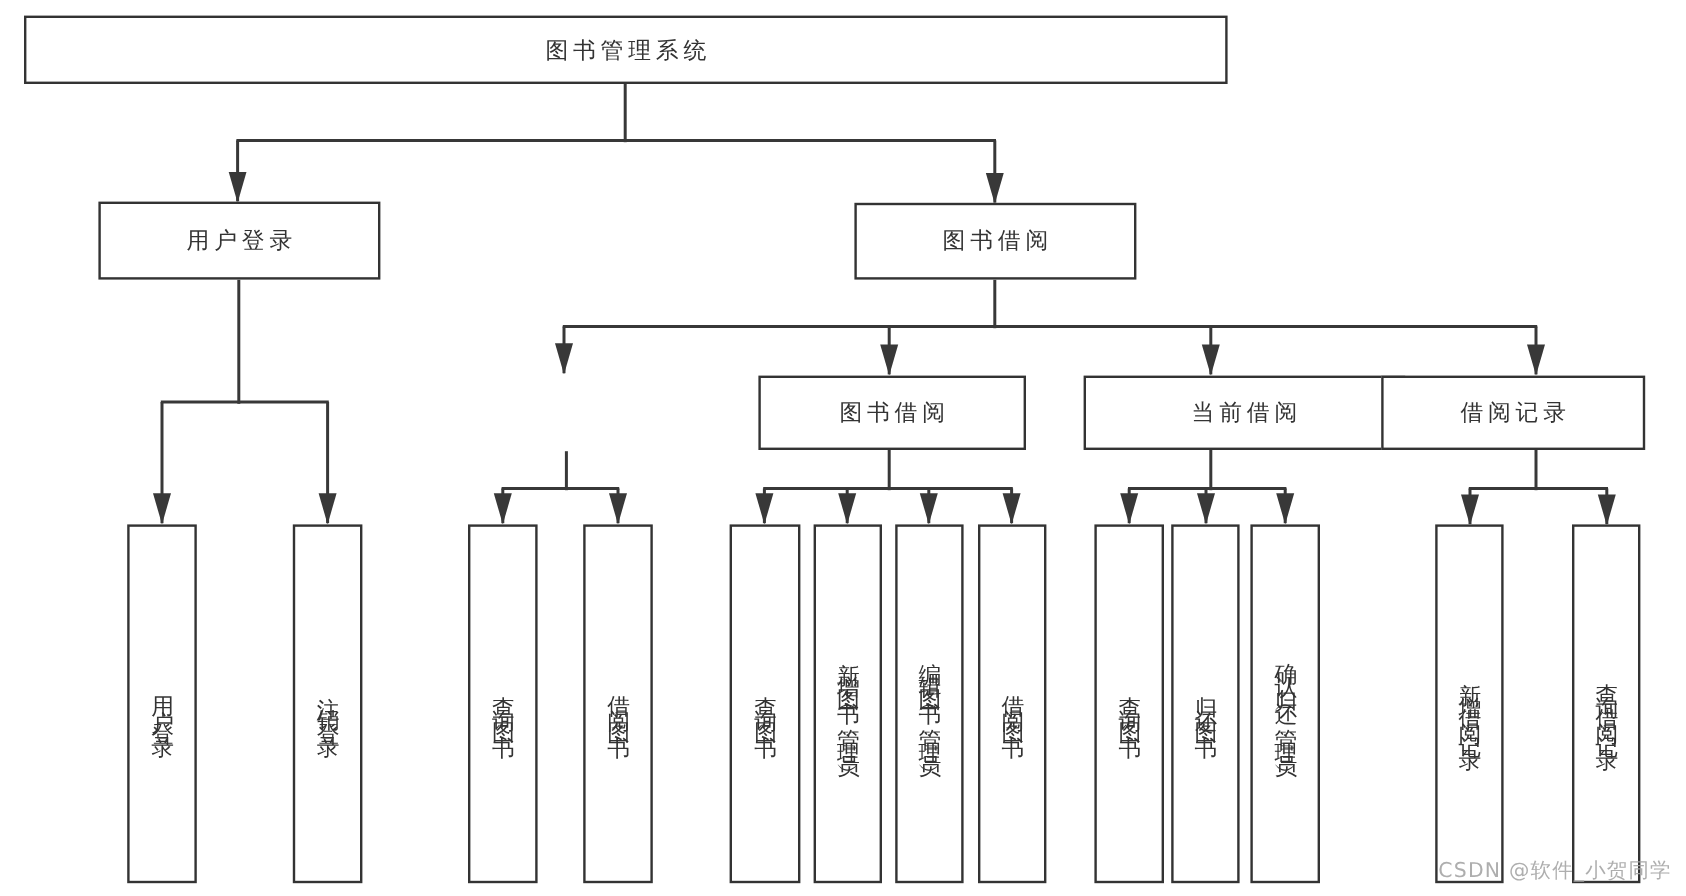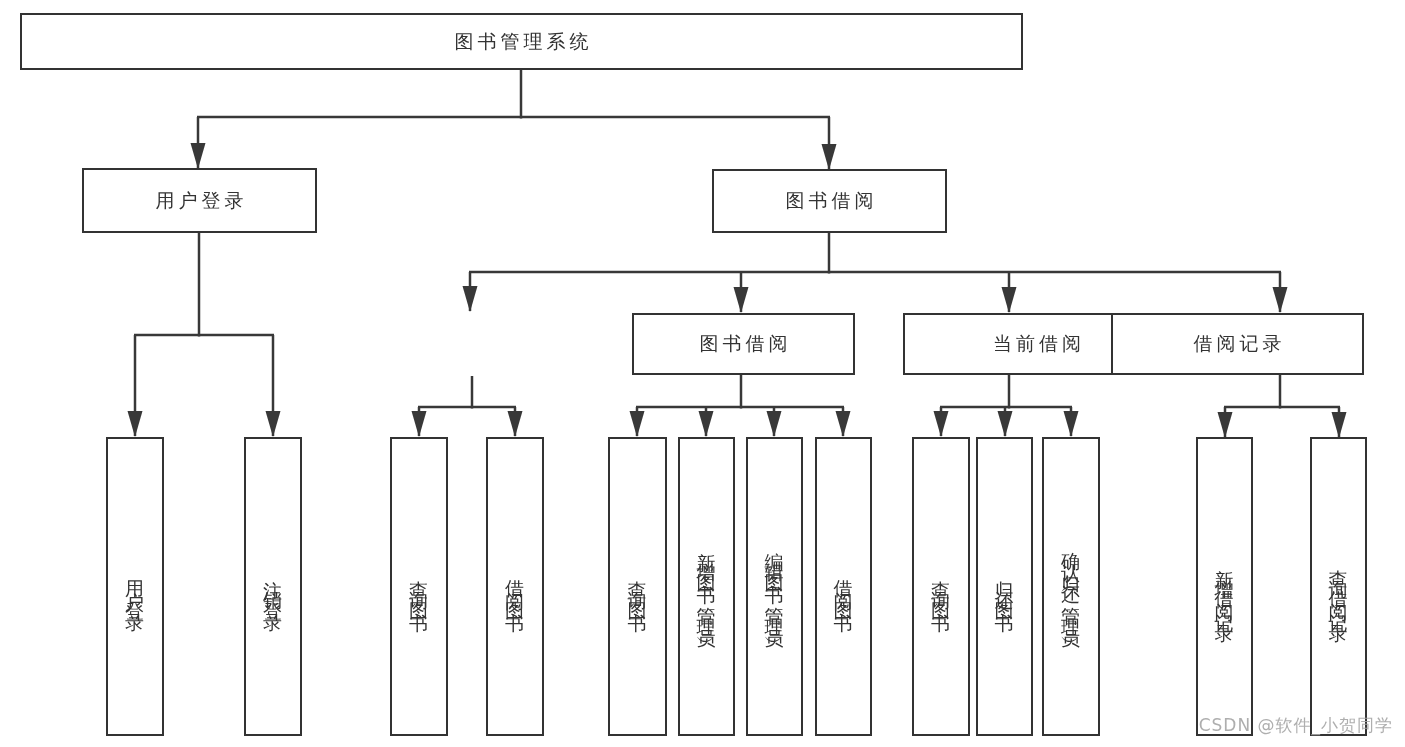--- a/index.html
+++ b/index.html
@@ -103,21 +103,21 @@
   <div class="box hbox" style="left:712px;top:169px;width:235px;height:64px;">
     <span>图书借阅</span>
   </div>
 
   <div class="box hbox" style="left:632px;top:313px;width:223px;height:62px;">
     <span>图书借阅</span>
   </div>
   <div class="box hbox" style="left:903px;top:313px;width:268px;height:62px;">
     <span>当前借阅</span>
   </div>
-  <div class="box hbox" style="left:1111px;top:313px;width:253px;height:62px;">
+  <div class="box hbox" style="left:1151px;top:313px;width:220px;height:62px;">
     <span>借阅记录</span>
   </div>
 
   <div class="box vbox" style="left:106px;top:437px;width:58px;height:299px;">
     <span class="vtext">用户登录</span>
   </div>
   <div class="box vbox" style="left:244px;top:437px;width:58px;height:299px;">
     <span class="vtext">注销登录</span>
   </div>
 

